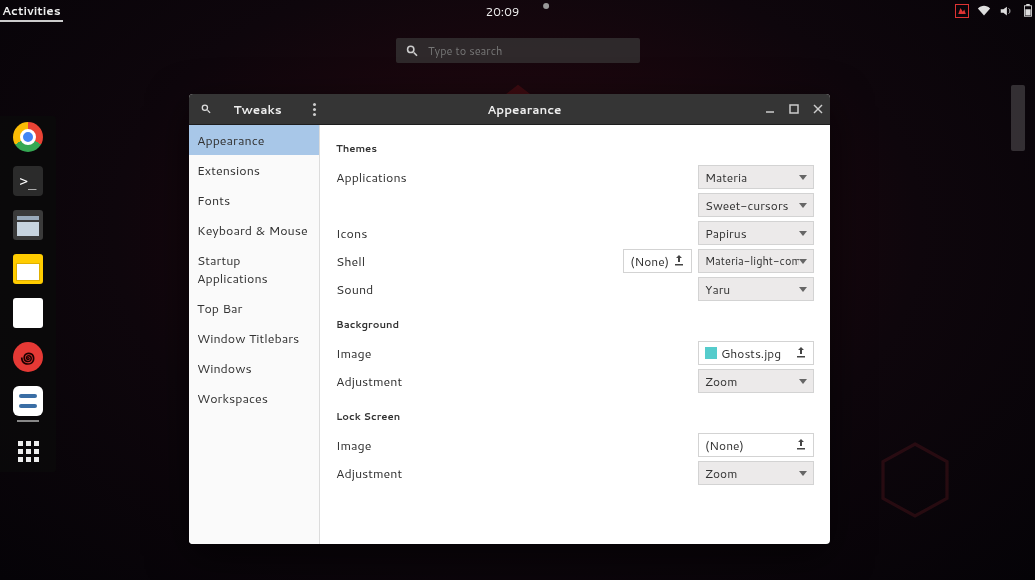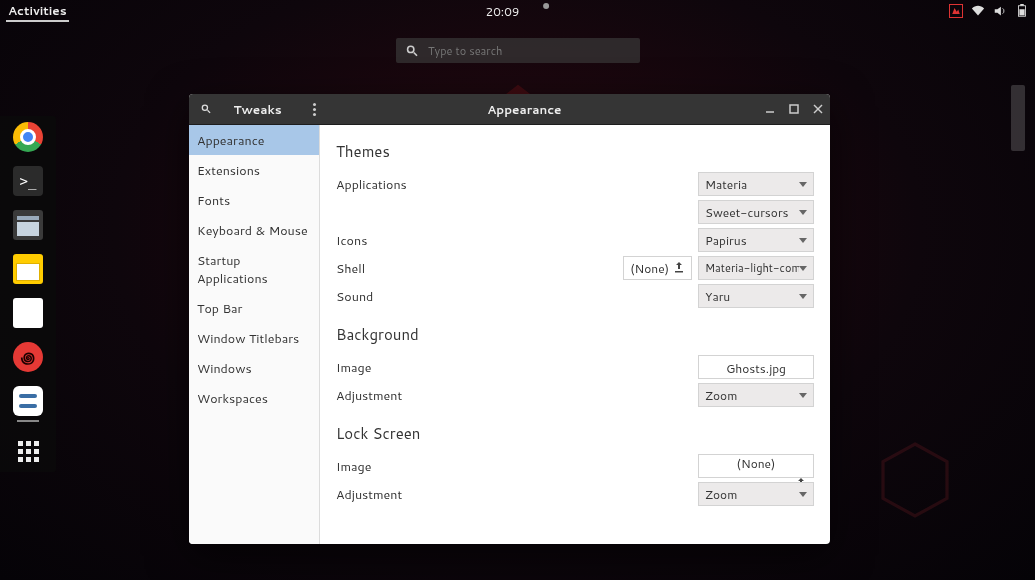--- a/index.html
+++ b/index.html
@@ -9,21 +9,21 @@
     color: #fff;
     position: relative;
   }
   
   .topbar {
     height: 22px;
     display: flex;
     align-items: center;
     font-size: 12px;
     color: #eee;
-    padding: 0 6px;
+    padding: 0 0;
     position: relative;
   }
   .activities {
     font-weight: 600;
     border-bottom: 2px solid #ccc;
     padding: 1px 2px;
   }
   .clock { position: absolute; left: 50%; transform: translateX(-50%); display:flex; align-items:flex-start; gap:24px; }
   .clock-dot { width:6px; height:6px; border-radius:50%; background:#999; }
   .status-area { margin-left:auto; display:flex; align-items:center; gap:8px; }
@@ -94,38 +94,37 @@
   .window-controls{ position:absolute; right:6px; display:flex; gap:12px; }
   .window-controls span{ width:12px; height:12px; display:flex; align-items:center; justify-content:center; cursor:default;}
   .window-controls svg{width:10px;height:10px;stroke:#ccc;stroke-width:1.5;fill:none;}
 
   .window-body{ flex:1; display:flex; }
   .sidebar{ width:131px; border-right:1px solid #dcdcdc; background:#fafafa; font-size:12.5px; }
   .sidebar-item{ padding:6px 8px; cursor:default; color:#333;}
   .sidebar-item.selected{ background:#a8c7e8; }
 
   .content{ flex:1; padding:10px 16px 10px 16px; font-size:12.5px; color:#333; overflow:auto;}
-  .section-title{ font-weight:400; margin:6px 0 8px 0; font-size:15px;}
+  .section-title{ font-weight:700; margin:6px 0 8px 0; font-size:10px;}
   .row{ display:flex; align-items:center; height:28px; margin-bottom:0; }
   .row-label{ flex:0 0 150px; }
   .row-spacer{ flex:1; }
   .row-extra{ display:flex; align-items:center; gap:4px; margin-right:6px; background:#fff; border:1px solid #d3d3d3; padding:2px 6px; height:24px; font-size:12px;}
   .row-extra svg{width:12px;height:12px;fill:#444;}
   .dropdown{
     width:116px; height:24px; background:#eceaea; border:1px solid #d3d3d3;
     display:flex; align-items:center; padding:0 6px; font-size:12px; color:#333;
     justify-content:space-between;
     text-align:center;
   }
   .dropdown .caret{ border-left:4px solid transparent;border-right:4px solid transparent;border-top:5px solid #666; }
   .filebox{
     width:116px; height:24px; background:#fff; border:1px solid #d3d3d3;
     display:flex; align-items:center; padding:0 6px; gap:4px; font-size:12px;
     justify-content:flex-start;
-    flex-direction:column;
   }
   .filebox .icon{width:12px;height:12px;background:#5cc;}
   .filebox .upload{margin-left:auto;}
   .filebox .upload svg, .row-extra .upload svg{width:12px;height:12px;fill:#444;}
   .gap{height:8px;}
 </style>
 </head>
 <body>
 
 <svg class="bg-accent" viewBox="0 0 420 260">

